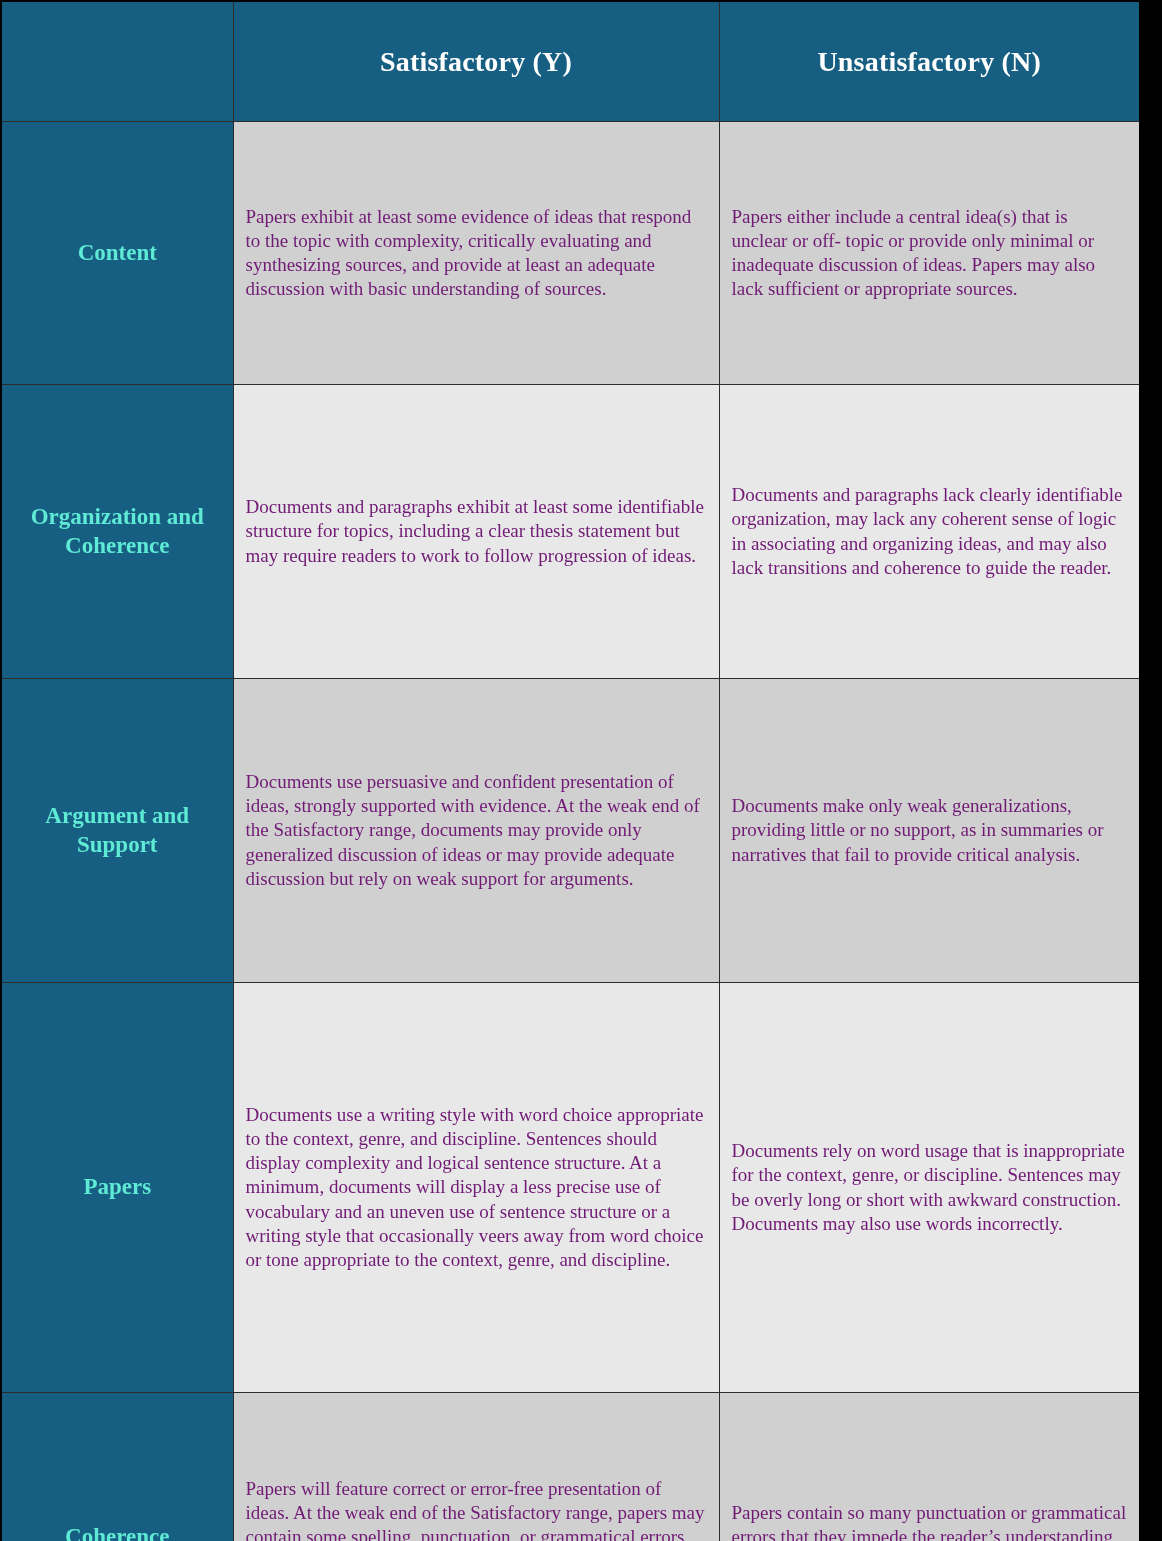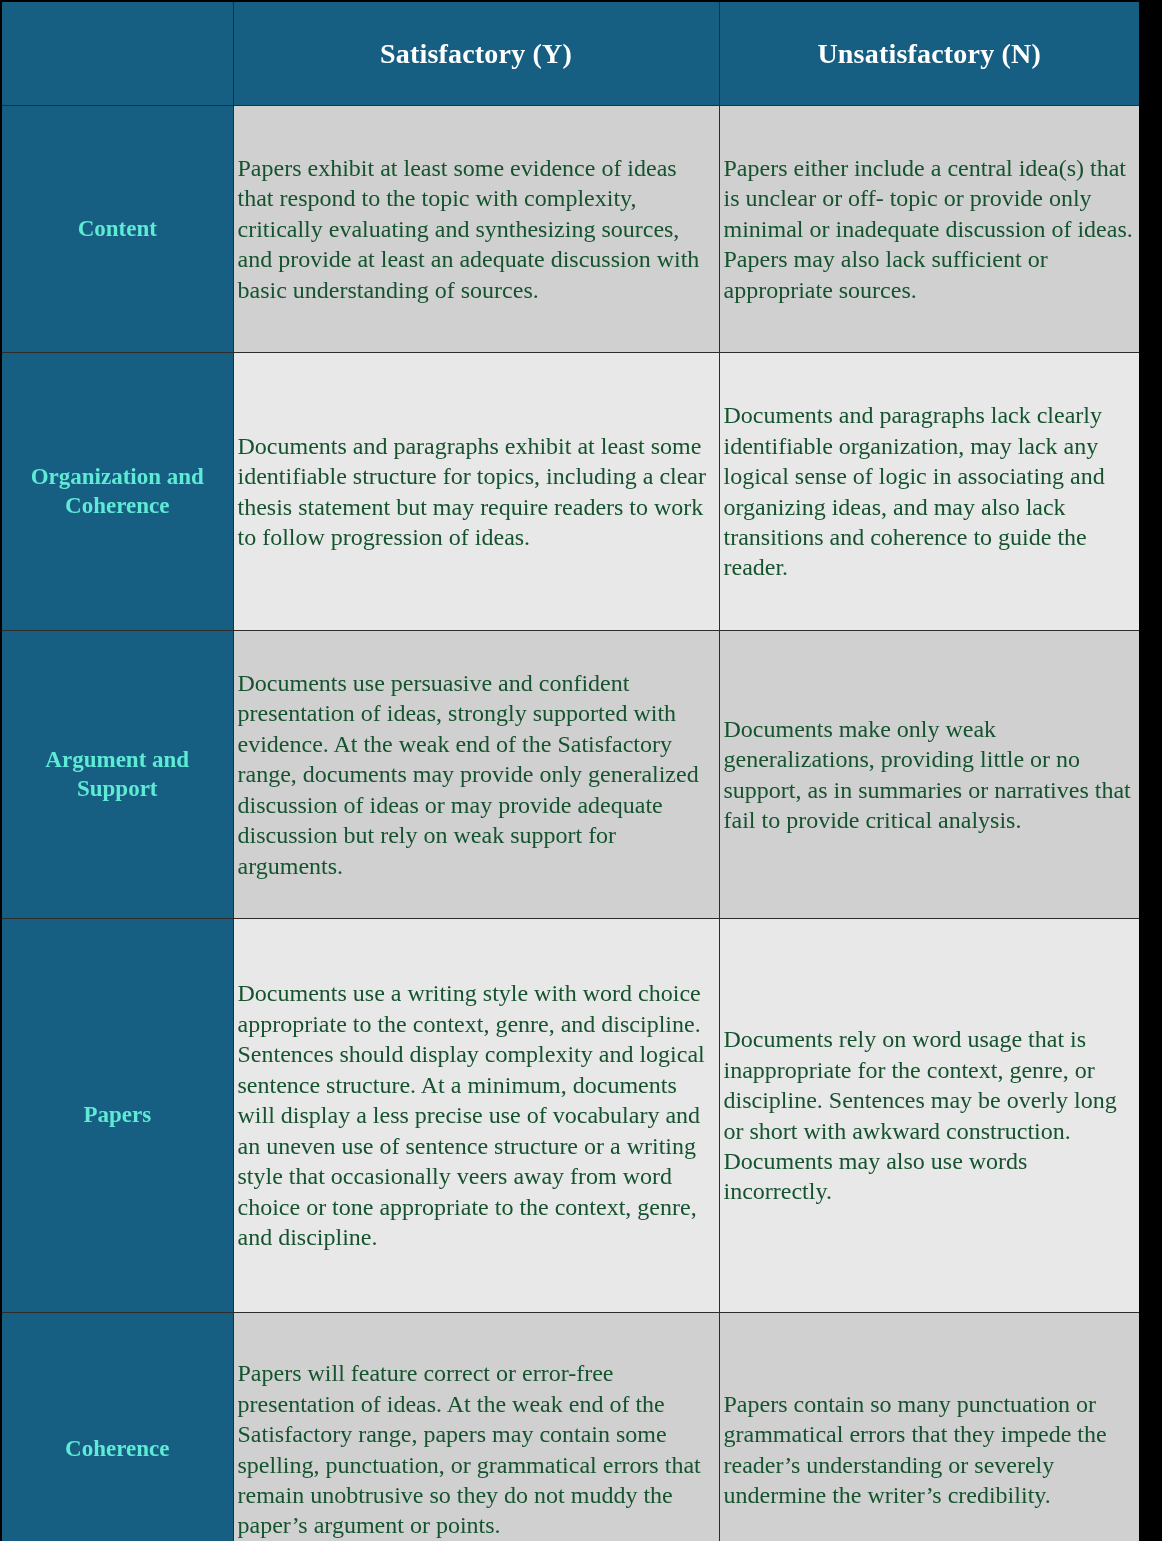--- a/index.html
+++ b/index.html
@@ -31,21 +31,21 @@
     border: 2px solid #000000;
   }
 
   table.rubric col.c-label { width: 232px; }
   table.rubric col.c-sat   { width: 486px; }
   table.rubric col.c-unsat { width: 421px; }
 
   table.rubric th,
   table.rubric td {
     border: 1px solid #2c2c2c;
-    padding: 4px;
+    padding: 12px;
     vertical-align: middle;
   }
 
   
   tr.header-row th {
     height: 95px;
     background: #175F82;
     color: #ffffff;
     font-weight: bold;
     font-size: 28px;
@@ -62,23 +62,23 @@
     color: #5eead4;
     font-weight: bold;
     font-size: 23px;
     text-align: center;
     line-height: 1.25;
     padding: 0 8px;
   }
 
   
   td.desc-cell {
-    font-size: 24px;
+    font-size: 19px;
     line-height: 1.27;
-    color: #14532d;
+    color: #701a75;
     text-align: left;
     padding: 6px 14px 6px 14px;
   }
   td.desc-cell.shade-dark  { background: #d0d0d0; }
   td.desc-cell.shade-light { background: #e8e8e8; }
 
   td.desc-cell .cell-text {
     display: block;
   }
 
@@ -116,21 +116,21 @@
           <span class="cell-text">Papers either include a central idea(s) that is unclear or off- topic or provide only minimal or inadequate discussion of ideas. Papers may also lack sufficient or appropriate sources.</span>
         </td>
       </tr>
 
       <tr class="r-organization">
         <td class="label-cell">Organization and Coherence</td>
         <td class="desc-cell shade-light">
           <span class="cell-text">Documents and paragraphs exhibit at least some identifiable structure for topics, including a clear thesis statement but may require readers to work to follow progression of ideas.</span>
         </td>
         <td class="desc-cell shade-light">
-          <span class="cell-text">Documents and paragraphs lack clearly identifiable organization, may lack any logical sense of logic in associating and organizing ideas, and may also lack transitions and coherence to guide the reader.</span>
+          <span class="cell-text">Documents and paragraphs lack clearly identifiable organization, may lack any coherent sense of logic in associating and organizing ideas, and may also lack transitions and coherence to guide the reader.</span>
         </td>
       </tr>
 
       <tr class="r-argument">
         <td class="label-cell">Argument and Support</td>
         <td class="desc-cell shade-dark">
           <span class="cell-text">Documents use persuasive and confident presentation of ideas, strongly supported with evidence. At the weak end of the Satisfactory range, documents may provide only generalized discussion of ideas or may provide adequate discussion but rely on weak support for arguments.</span>
         </td>
         <td class="desc-cell shade-dark">
           <span class="cell-text">Documents make only weak generalizations, providing little or no support, as in summaries or narratives that fail to provide critical analysis.</span>

